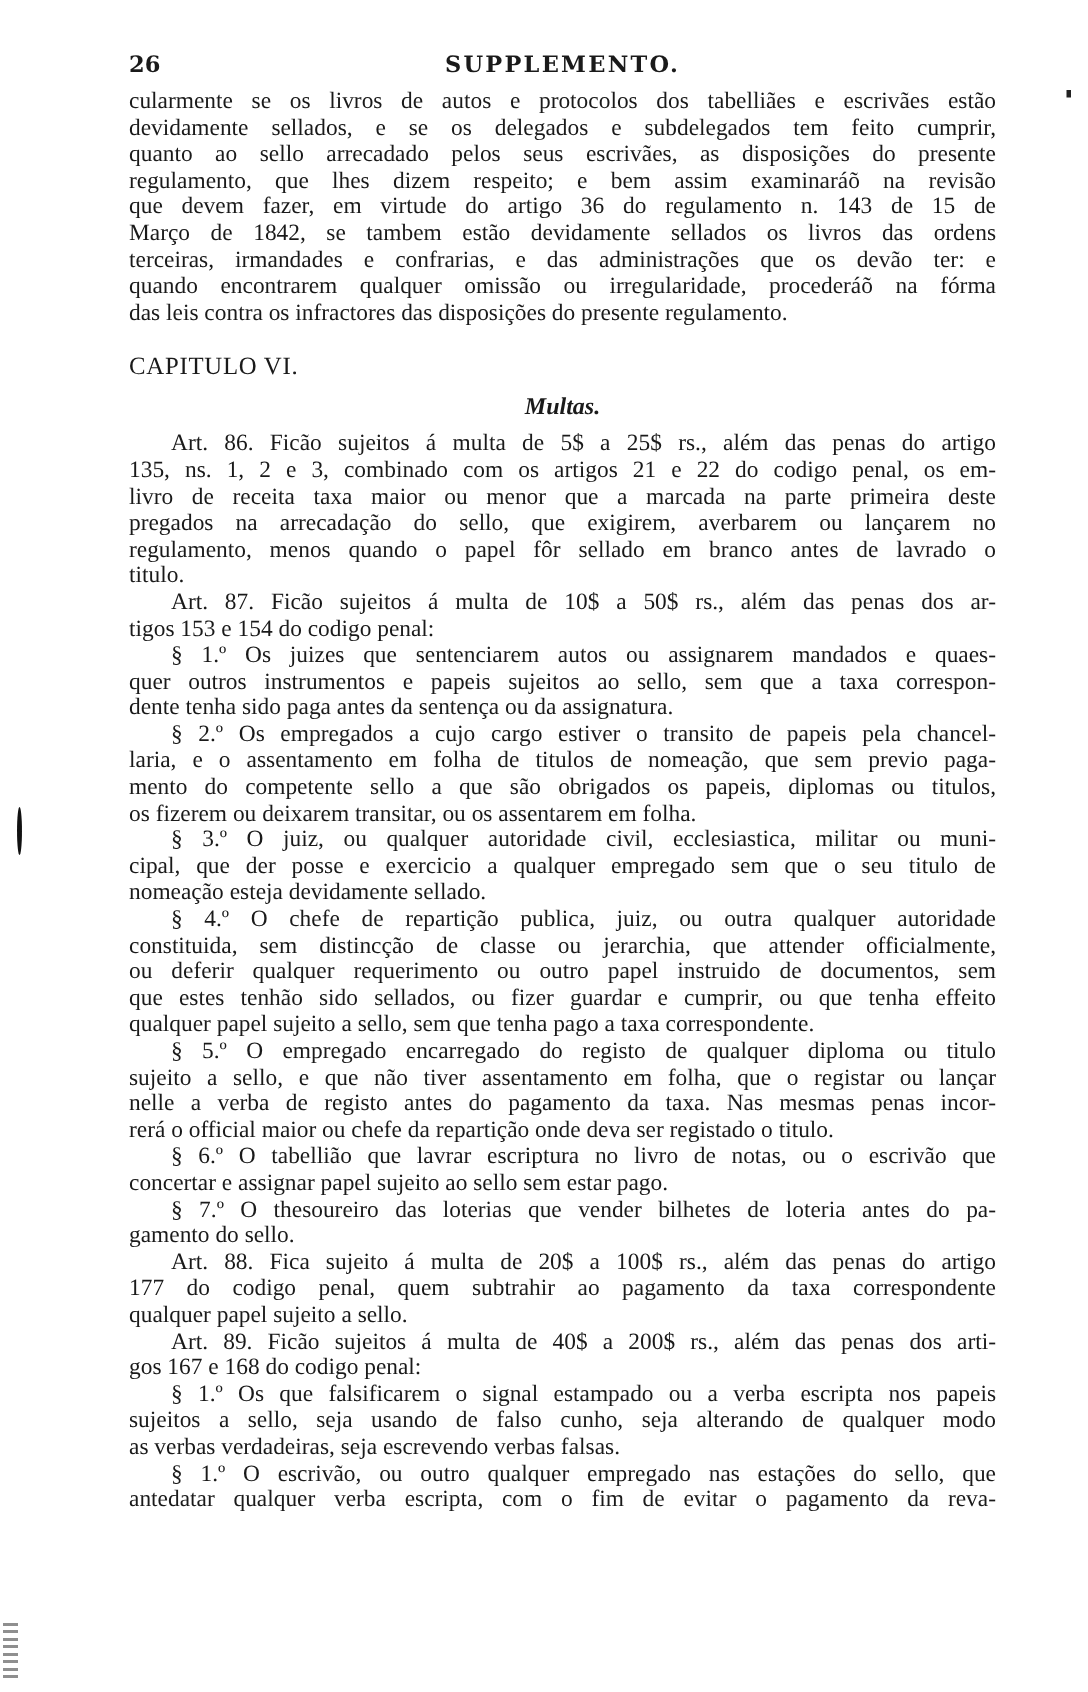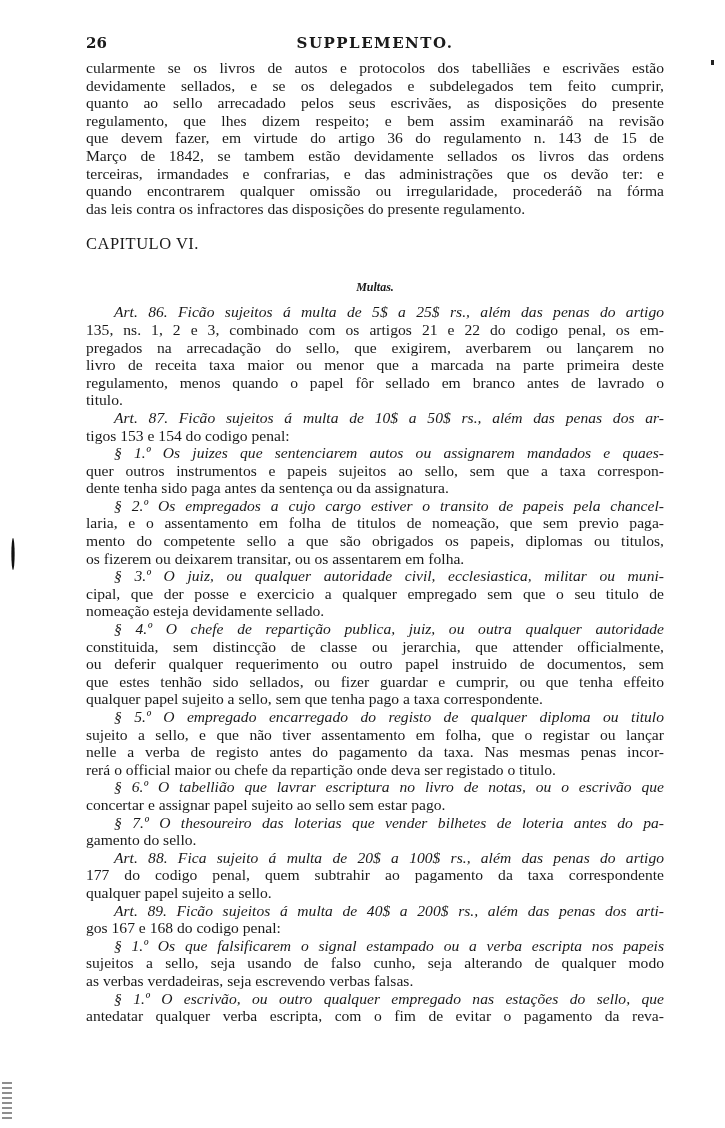--- a/index.html
+++ b/index.html
@@ -4,23 +4,23 @@
   <style>
     html, body { margin:0; padding:0; background:#ffffff; }
     body { width:725px; height:1128px; position:relative; overflow:hidden; color:#1a1a1a; }
     .page { position:absolute; left:0; top:0; width:725px; height:1128px; }
     .header { position:absolute; top:34px; left:86px; width:578px; height:22px; }
     .page-num { position:absolute; left:0; top:0; font-family:"DejaVu Serif", serif; font-weight:bold; font-size:15px; }
     .running-title { position:absolute; left:0; right:0; top:0; text-align:center; font-family:"DejaVu Serif", serif; font-weight:bold; font-size:15px; letter-spacing:1.5px; }
     .body { position:absolute; left:86px; top:59px; width:578px; font-family:"Liberation Serif", serif; font-size:15.6px; line-height:17.6px; text-align:justify; }
     .line { white-space:nowrap; text-align:justify; text-align-last:justify; height:17.6px; overflow:visible; }
     .line.last { text-align-last:left; }
-    .indent { padding-left:28px;font-style:italic; }
+    .indent { padding-left:28px; }
     .chapter { font-family:"Liberation Serif", serif; font-size:16.5px; letter-spacing:0.5px; margin-top:18px; height:22px; }
-    .subtitle { text-align:center; font-style:italic; font-weight:bold; font-size:12px; height:24px; margin-top:22px; }
+    .subtitle { text-align:center; font-style:italic; font-weight:bold; font-size:16px; height:24px; margin-top:6px; }
     .mark-left { position:absolute; left:10px; top:538px; width:6px; height:32px; border-radius:50%; background:#111; transform:scaleX(0.55); }
     .mark-right { position:absolute; left:711px; top:60px; width:3px; height:5px; background:#222; }
     .speck { position:absolute; left:2px; top:1082px; width:10px; height:40px; opacity:0.55;
       background: repeating-linear-gradient(180deg,#333 0 2px,transparent 2px 5px); }
   </style>
 </head>
 <body>
 
 <div class="page">
   <div class="header">
@@ -39,22 +39,22 @@
         <div class="line">terceiras, irmandades e confrarias, e das administrações que os devão ter: e</div>
         <div class="line">quando encontrarem qualquer omissão ou irregularidade, procederáõ na fórma</div>
         <div class="line last">das leis contra os infractores das disposições do presente regulamento.</div>
       </div>
     <div class="chapter">CAPITULO VI.</div>
     <div class="subtitle">Multas.</div>
     <div id="paras">
         <div>
           <div class="line indent">Art. 86. Ficão sujeitos á multa de 5$ a 25$ rs., além das penas do artigo</div>
           <div class="line">135, ns. 1, 2 e 3, combinado com os artigos 21 e 22 do codigo penal, os em-</div>
+          <div class="line">livro de receita taxa maior ou menor que a marcada na parte primeira deste</div>
           <div class="line">pregados na arrecadação do sello, que exigirem, averbarem ou lançarem no</div>
-          <div class="line">livro de receita taxa maior ou menor que a marcada na parte primeira deste</div>
           <div class="line">regulamento, menos quando o papel fôr sellado em branco antes de lavrado o</div>
           <div class="line last">titulo.</div>
         </div>
         <div>
           <div class="line indent">Art. 87. Ficão sujeitos á multa de 10$ a 50$ rs., além das penas dos ar-</div>
           <div class="line last">tigos 153 e 154 do codigo penal:</div>
         </div>
         <div>
           <div class="line indent">§ 1.º Os juizes que sentenciarem autos ou assignarem mandados e quaes-</div>
           <div class="line">quer outros instrumentos e papeis sujeitos ao sello, sem que a taxa correspon-</div>

